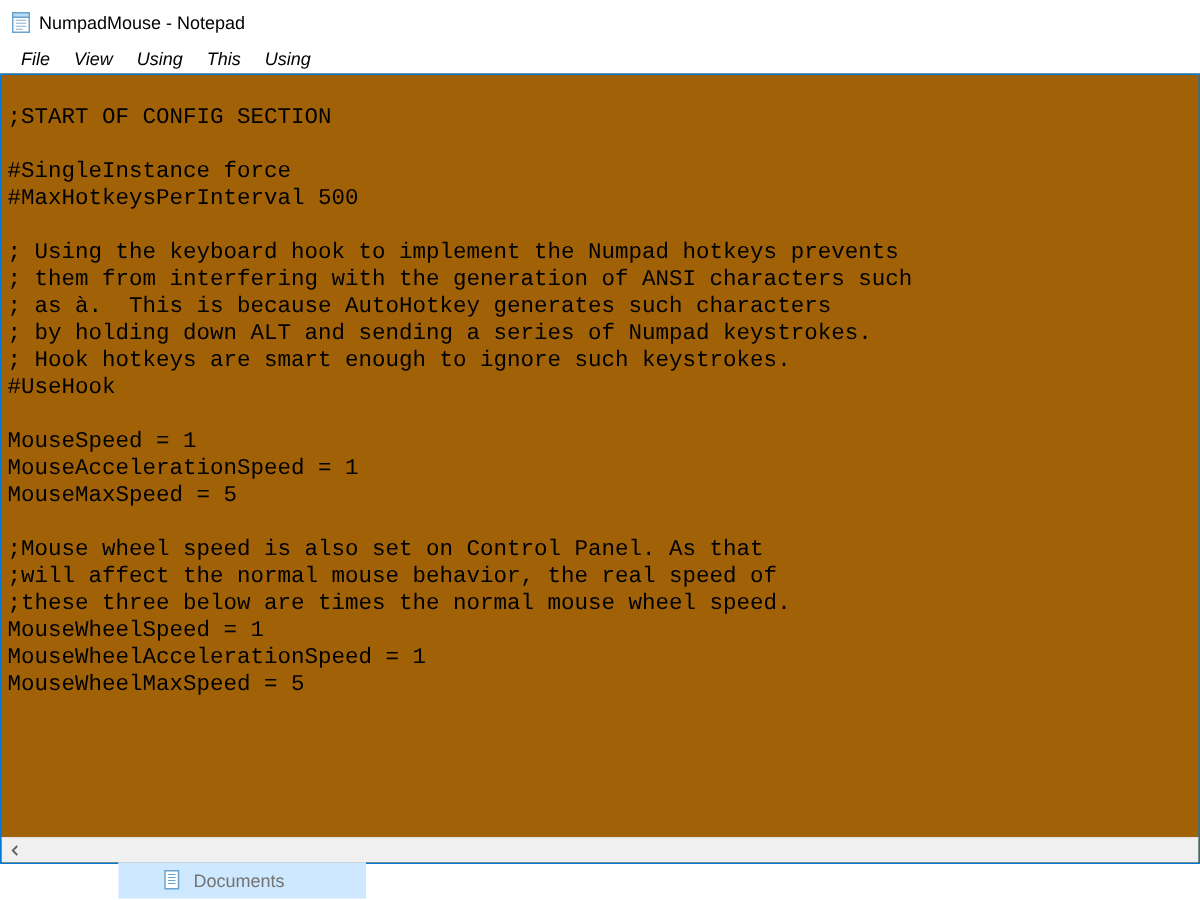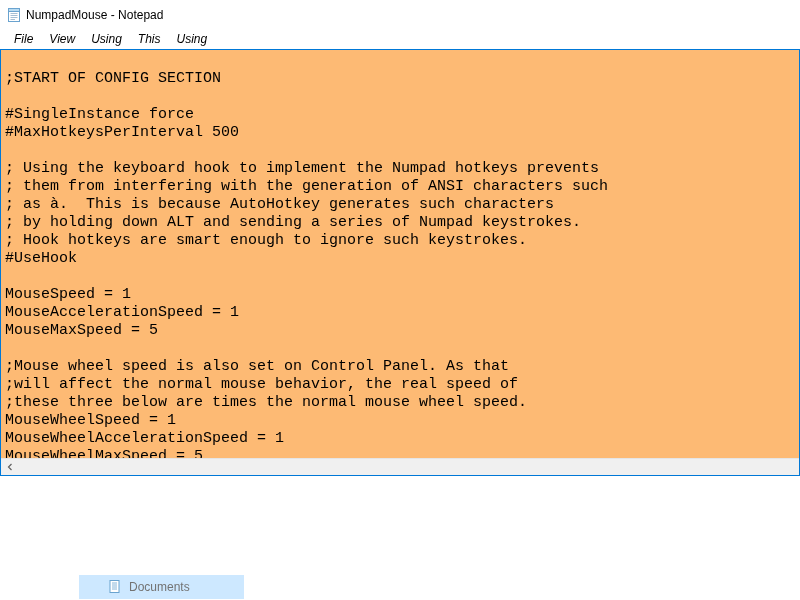--- a/index.html
+++ b/index.html
@@ -52,21 +52,21 @@
       cursor: default;
       font-style: italic;
     }
     .editor-wrap {
       flex: 1;
       border: 1px solid #0078d7;
       border-left: 1px solid #0078d7;
       border-right: 1px solid #0078d7;
       display: flex;
       flex-direction: column;
-      background: #fdba74;
+      background: #a16207;
       margin: 0;
       overflow: hidden;
     }
     .editor {
       flex: 1;
       padding: 2px 4px;
       font-family: Consolas, "Courier New", monospace;
       font-size: 15px;
       line-height: 18px;
       white-space: pre;
@@ -140,21 +140,21 @@
     </span>
     <span>Documents</span>
   </div>
   <div class="explorer-nav-item">
     
     
   </div>
 
 </div>
 
-<div class="notepad-window" style="height:476px;">
+<div class="notepad-window" style="height:576px;">
   <div class="titlebar">
     <span class="notepad-icon">
       <svg width="16" height="16" viewBox="0 0 16 16">
         <rect x="2.5" y="1.5" width="11" height="13" fill="#fff" stroke="#6aa3cf" stroke-width="1"></rect>
         <rect x="2.5" y="1.5" width="11" height="3" fill="#b9dcf2" stroke="#6aa3cf" stroke-width="1"></rect>
         <line x1="4.5" y1="6.5" x2="11.5" y2="6.5" stroke="#8faec9" stroke-width="0.8"></line>
         <line x1="4.5" y1="8.5" x2="11.5" y2="8.5" stroke="#8faec9" stroke-width="0.8"></line>
         <line x1="4.5" y1="10.5" x2="11.5" y2="10.5" stroke="#8faec9" stroke-width="0.8"></line>
         <line x1="4.5" y1="12.5" x2="9" y2="12.5" stroke="#8faec9" stroke-width="0.8"></line>
       </svg>

